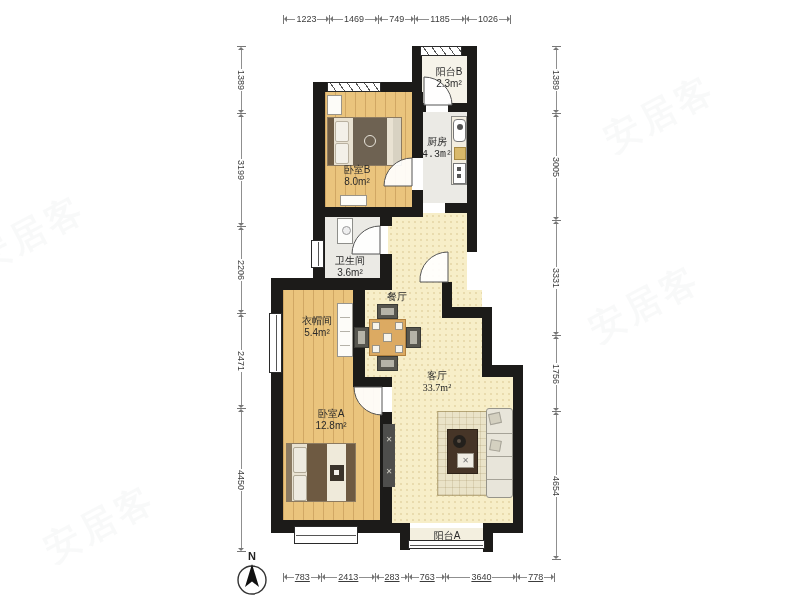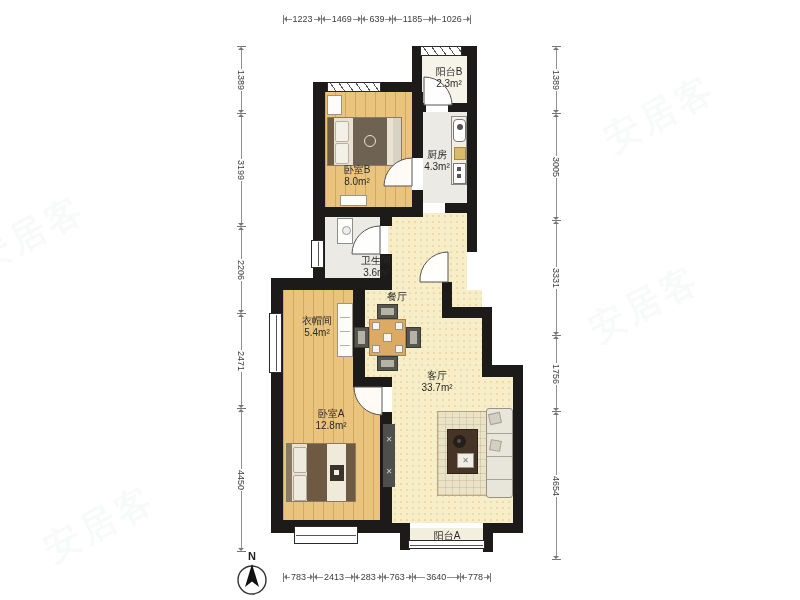--- a/index.html
+++ b/index.html
@@ -64,42 +64,42 @@
 </head>
 <body>
 
 <div id="canvas">
 
   <div class="wm" style="left:-30px;top:210px;">安居客</div>
   <div class="wm" style="left:585px;top:280px;">安居客</div>
   <div class="wm" style="left:600px;top:90px;">安居客</div>
   <div class="wm" style="left:40px;top:500px;">安居客</div>
 
-  <div class="dimrow h" id="dim-top" style="left:283px;top:12px;width:188px;">
+  <div class="dimrow h" id="dim-top" style="left:283px;top:12px;width:228px;">
       <span class="tick h"></span>
       <div class="seg h" style="flex-grow: 1223;">
         <span class="ah l"></span>
         <span class="ln"></span>
         <span class="dnum">1223</span>
         <span class="ln"></span>
         <span class="ah r"></span>
       </div>
       <span class="tick h"></span>
       <div class="seg h" style="flex-grow: 1469; align-items: center;">
         <span class="ah l"></span>
         <span class="ln"></span>
         <span class="dnum">1469</span>
         <span class="ln"></span>
         <span class="ah r"></span>
       </div>
       <span class="tick h"></span>
       <div class="seg h" style="flex-grow: 846;">
         <span class="ah l"></span>
         <span class="ln"></span>
-        <span class="dnum">639</span>
+        <span class="dnum">749</span>
         <span class="ln"></span>
         <span class="ah r"></span>
       </div>
       <span class="tick h"></span>
       <div class="seg h" style="flex-grow: 1634;">
         <span class="ah l"></span>
         <span class="ln"></span>
         <span class="dnum">1185</span>
         <span class="ln"></span>
         <span class="ah r"></span>
@@ -107,21 +107,21 @@
       <span class="tick h"></span>
       <div class="seg h" style="flex-grow: 1158;">
         <span class="ah l"></span>
         <span class="ln"></span>
         <span class="dnum">1026</span>
         <span class="ln"></span>
         <span class="ah r"></span>
       </div>
       <span class="tick h"></span>
     </div>
-  <div class="dimrow h" id="dim-bottom" style="left:283px;top:570px;width:208px;">
+  <div class="dimrow h" id="dim-bottom" style="left:283px;top:570px;width:272px;text-decoration:underline;">
       <span class="tick h"></span>
       <div class="seg h" style="flex-grow: 783;">
         <span class="ah l"></span>
         <span class="ln"></span>
         <span class="dnum">783</span>
         <span class="ln"></span>
         <span class="ah r"></span>
       </div>
       <span class="tick h"></span>
       <div class="seg h" style="flex-grow: 1449;">
@@ -389,40 +389,40 @@
     <path d="M412,186 L412,158 A28,28 0 0 0 384,186 Z" fill="rgba(255,255,255,.92)" stroke="#555" stroke-width="1"></path>
     <path d="M380,254 L380,226 A28,28 0 0 0 352,254 Z" fill="rgba(255,255,255,.92)" stroke="#555" stroke-width="1"></path>
     <path d="M448,282 L448,252 A28,28 0 0 0 420,282 Z" fill="rgba(255,255,255,.92)" stroke="#555" stroke-width="1"></path>
     <path d="M382,387 L354,387 A28,28 0 0 0 382,415 Z" fill="rgba(255,255,255,.92)" stroke="#555" stroke-width="1"></path>
   </svg>
 
   <div class="lbl" style="left:449px;top:78px;">
     <div>阳台B</div>
     <div>2.3m²</div>
   </div>
-  <div class="lbl" style="left:437px;top:161px;">
+  <div class="lbl" style="left:437px;top:149px;font-family:Liberation Mono, monospace;">
     <div>厨房</div>
     <div>4.3m²</div>
   </div>
   <div class="lbl" style="left:357px;top:176px;">
     <div>卧室B</div>
     <div>8.0m²</div>
   </div>
-  <div class="lbl" style="left:350px;top:267px;margin-left:26px;">
+  <div class="lbl" style="left:350px;top:267px;">
     <div>卫生间</div>
     <div>3.6m²</div>
   </div>
   <div class="lbl" style="left:397px;top:297px;">
     <div>餐厅</div>
   </div>
   <div class="lbl" style="left:317px;top:327px;">
     <div>衣帽间</div>
     <div>5.4m²</div>
   </div>
-  <div class="lbl" style="left:437px;top:382px;">
+  <div class="lbl" style="left:437px;top:382px;font-family:Liberation Serif, serif;">
     <div>客厅</div>
     <div>33.7m²</div>
   </div>
   <div class="lbl" style="left:331px;top:420px;">
     <div>卧室A</div>
     <div>12.8m²</div>
   </div>
   <div class="lbl" style="left:447px;top:536px;">
     <div>阳台A</div>
   </div>

